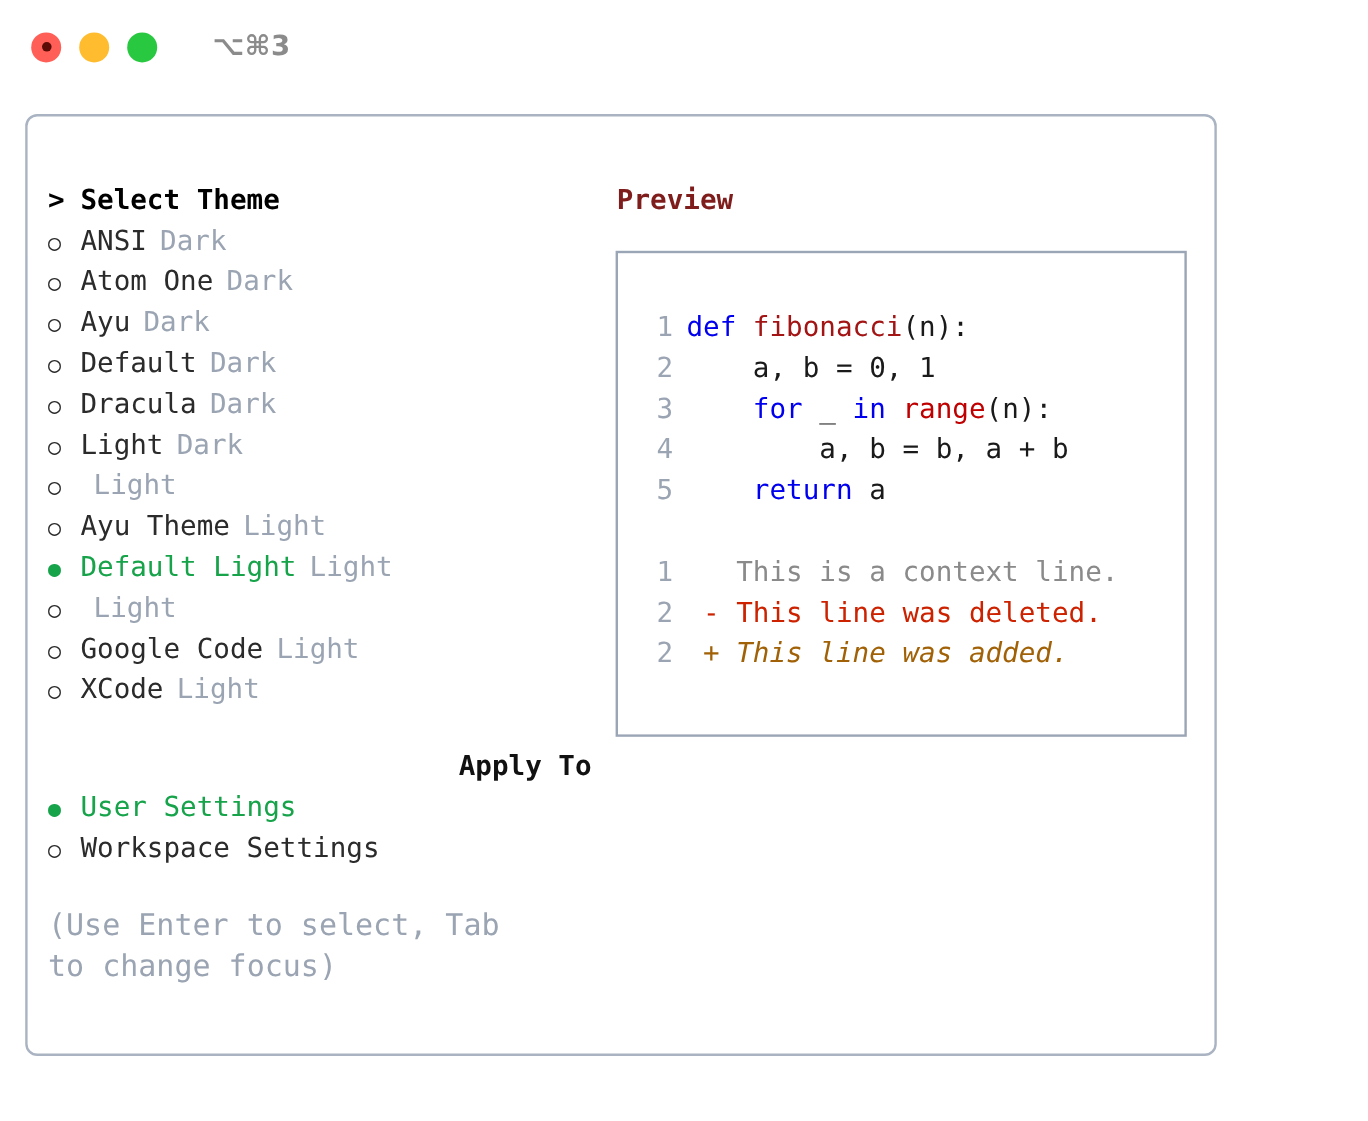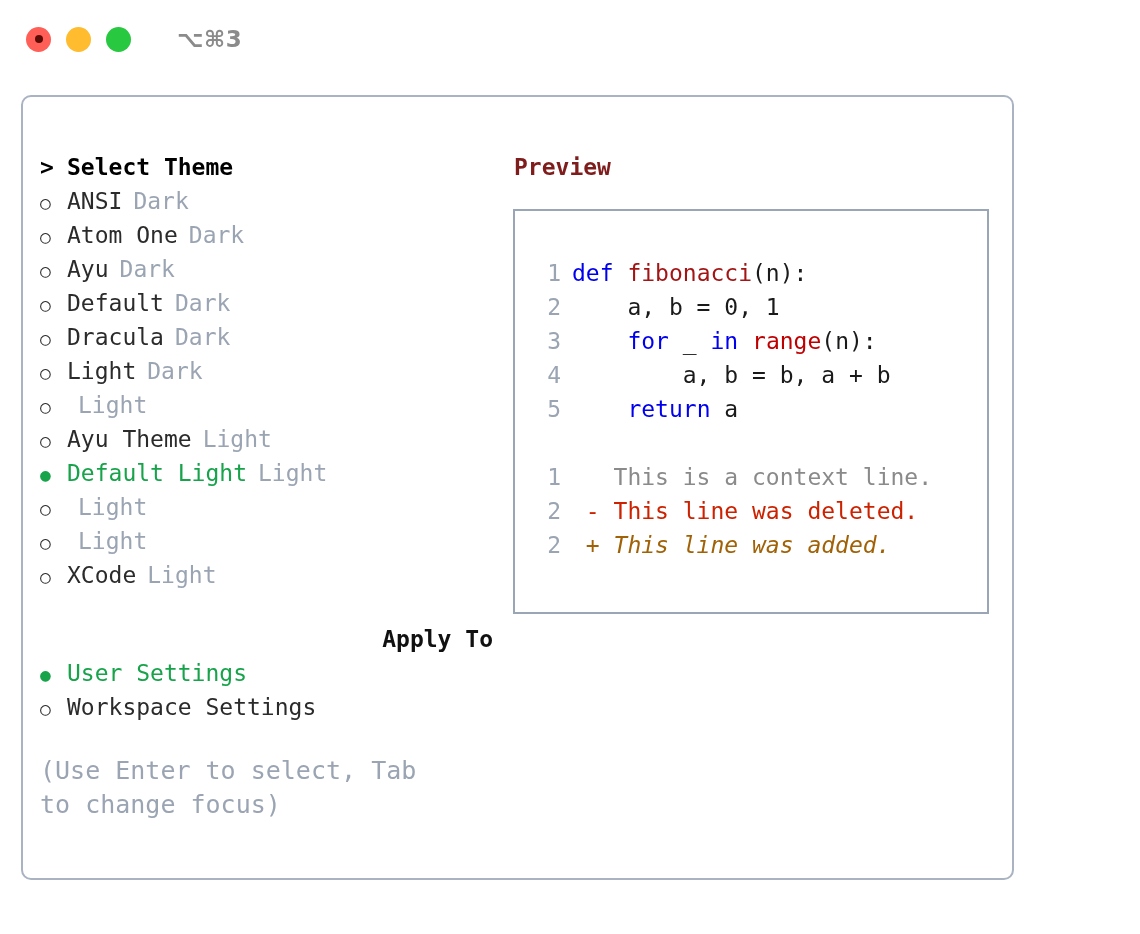--- a/index.html
+++ b/index.html
@@ -246,20 +246,21 @@
               <span class="bullet">●</span>
               <span class="theme-name">Default Light</span>
               <span class="theme-kind">Light</span>
             </div>
             <div class="theme-row">
               <span class="bullet">○</span>
               <span class="theme-kind">Light</span>
             </div>
             <div class="theme-row">
               <span class="bullet">○</span>
+              <span class="theme-name">Google Code</span>
               <span class="theme-kind">Light</span>
             </div>
             <div class="theme-row">
               <span class="bullet">○</span>
               <span class="theme-name">XCode</span>
               <span class="theme-kind">Light</span>
             </div>
           </div>
 
         <div class="section-gap"></div>

